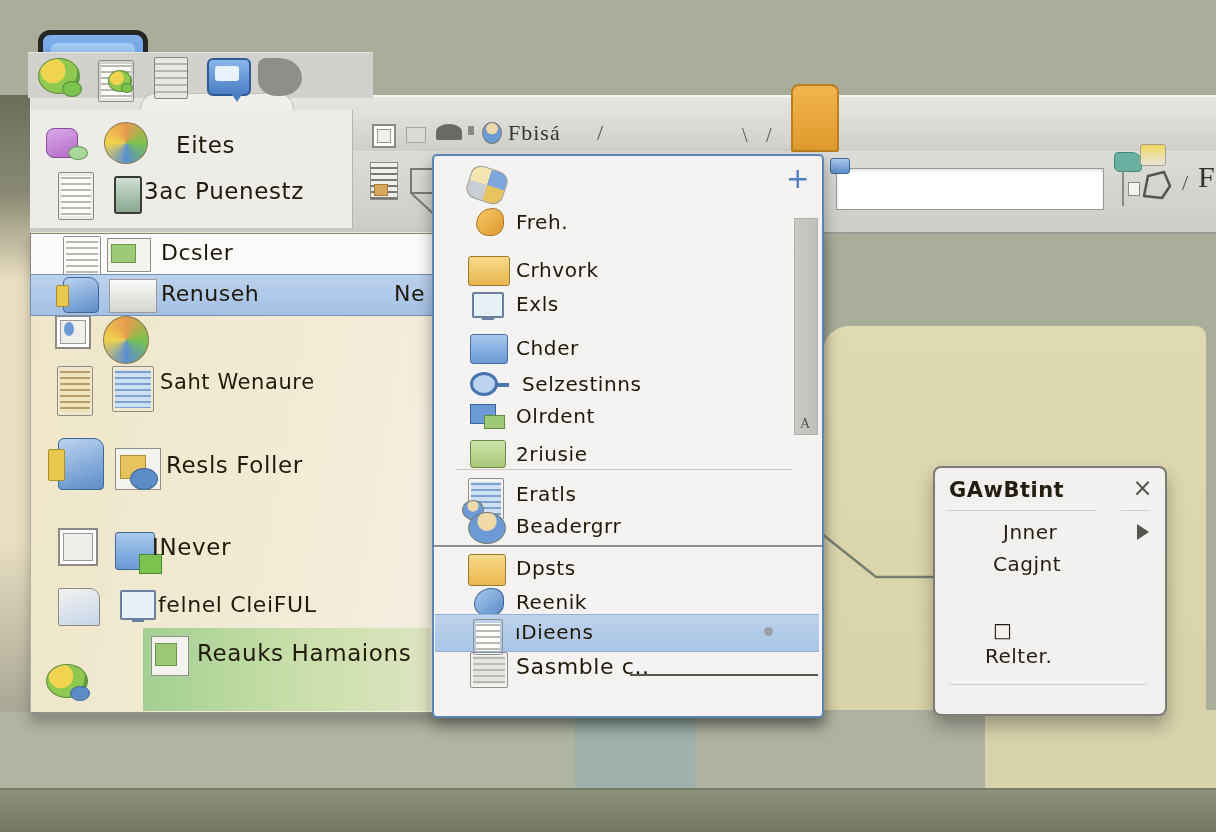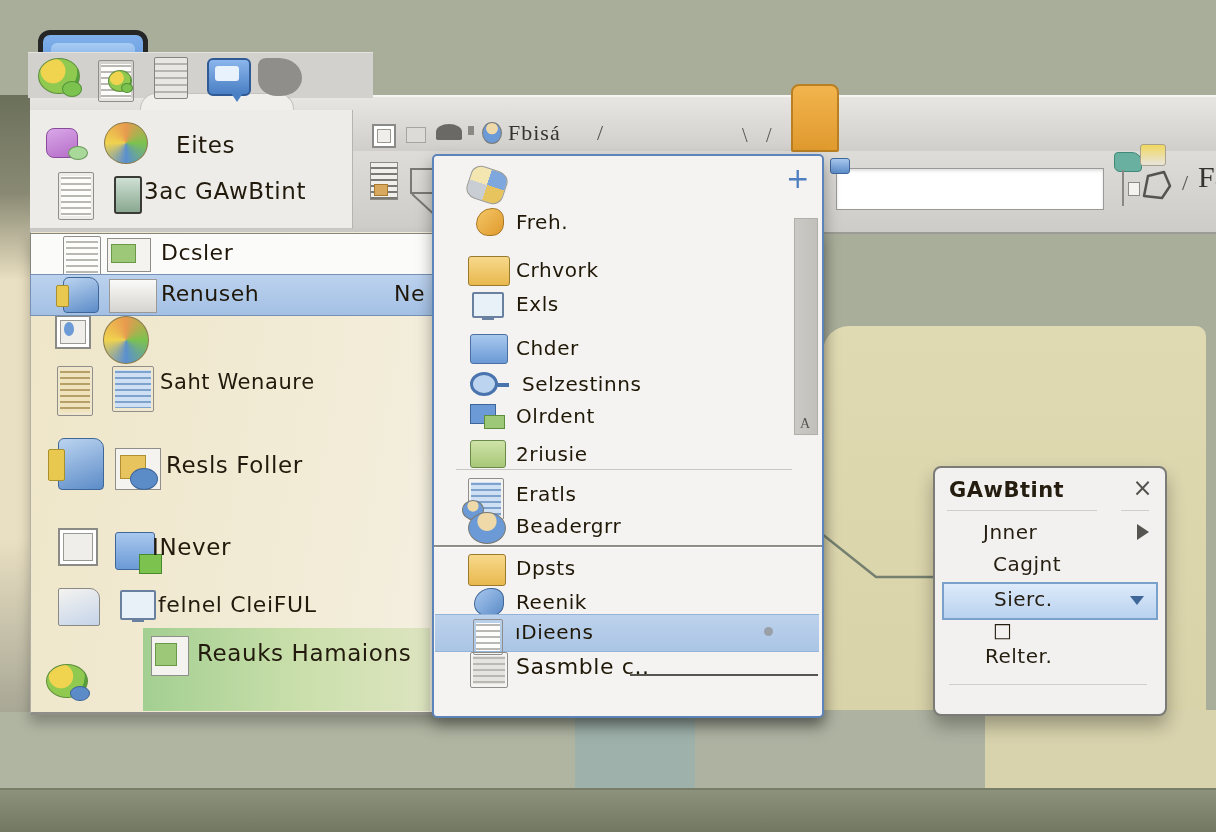--- a/index.html
+++ b/index.html
@@ -120,21 +120,21 @@
 <div class="ic server" style="left:154px;top:57px;width:32px;height:40px;z-index:3;"></div>
 <div class="ic chat" style="left:207px;top:58px;width:40px;height:34px;z-index:3;"></div>
 <div class="ic blob" style="left:258px;top:58px;width:44px;height:38px;z-index:3;"></div>
 
 <div class="ic" style="left:46px;top:128px;width:30px;height:28px;border-radius:8px;background:linear-gradient(160deg,#d9a8e8,#b56cc8);border:1px solid #8a4a9a;z-index:3;"></div>
 <div class="ic" style="left:68px;top:146px;width:18px;height:12px;border-radius:50%;background:#a8d89a;border:1px solid #6a9a58;z-index:3;"></div>
 <div class="ic parrot" style="left:104px;top:122px;width:42px;height:40px;z-index:3;"></div>
 <div class="label-item" style="left:176px;top:132px;font-size:23px;z-index:3;">Eites</div>
 <div class="ic doc" style="left:58px;top:172px;width:30px;height:40px;z-index:3;"></div>
 <div class="ic" style="left:114px;top:176px;width:24px;height:34px;background:linear-gradient(180deg,#cfe0d4,#8aa890);border:2px solid #3a3a36;border-radius:3px;z-index:3;"></div>
-<div class="label-item" style="left:144px;top:178px;font-size:23px;z-index:3;">3ac GAwBtint</div>
+<div class="label-item" style="left:144px;top:178px;font-size:23px;z-index:3;">3ac Puenestz</div>
 
 <div class="ic frameic" style="left:372px;top:124px;width:20px;height:20px;z-index:2;"></div>
 <div class="ic" style="left:406px;top:127px;width:18px;height:14px;background:#dcdbd7;border:1px solid #a5a49f;z-index:2;"></div>
 <div class="ic" style="left:436px;top:124px;width:26px;height:16px;background:#6a6965;border-radius:50% 50% 10% 10%;z-index:2;"></div>
 <div class="ic" style="left:468px;top:126px;width:6px;height:9px;background:#8a8984;z-index:2;"></div>
 <div class="ic user" style="left:482px;top:122px;width:18px;height:20px;z-index:2;"></div>
 <div class="glyph" style="left:508px;top:120px;font-size:22px;letter-spacing:1px;color:#35342f;z-index:2;">Fbisá</div>
 <div class="glyph" style="left:597px;top:120px;font-size:22px;z-index:2;">/</div>
 <div class="glyph" style="left:742px;top:124px;font-size:20px;z-index:2;">\</div>
 <div class="glyph" style="left:766px;top:124px;font-size:20px;z-index:2;">/</div>
@@ -257,27 +257,23 @@
     <div class="glyph" style="left:5px;bottom:2px;font-size:14px;">A</div>
   </div>
 </div>
 
 <div class="abs popup">
   <div class="pp-label" style="left:14px;top:10px;font-weight:bold;font-size:21px;">GAwBtint</div>
   <div class="pp-label" style="right:12px;top:6px;font-size:24px;color:#55534e;">×</div>
   <div class="abs" style="left:12px;top:42px;width:150px;height:1px;background:#cfcec9;"></div>
   <div class="abs" style="left:186px;top:42px;width:28px;height:1px;background:#cfcec9;"></div>
 
-  <div class="pp-label" style="left:48px;top:52px;">Jnner</div>
+  <div class="pp-label" style="left:68px;top:52px;">Jnner</div>
   <div class="ic tri-right" style="right:16px;top:56px;"></div>
 
   <div class="pp-label" style="left:58px;top:84px;">Cagjnt</div>
 
-  <div class="pp-selected">
-    <div class="pp-label" style="left:50px;top:3px;">Sierc.</div>
-    <div class="ic tri-down" style="right:12px;top:12px;"></div>
-  </div>
 
   <div class="pp-label" style="left:58px;top:150px;">□</div>
   <div class="pp-label" style="left:50px;top:176px;">Relter.</div>
 
   <div class="abs" style="left:14px;top:216px;width:198px;height:1px;background:#cfcec9;"></div>
 </div>
 
 </body></html>

